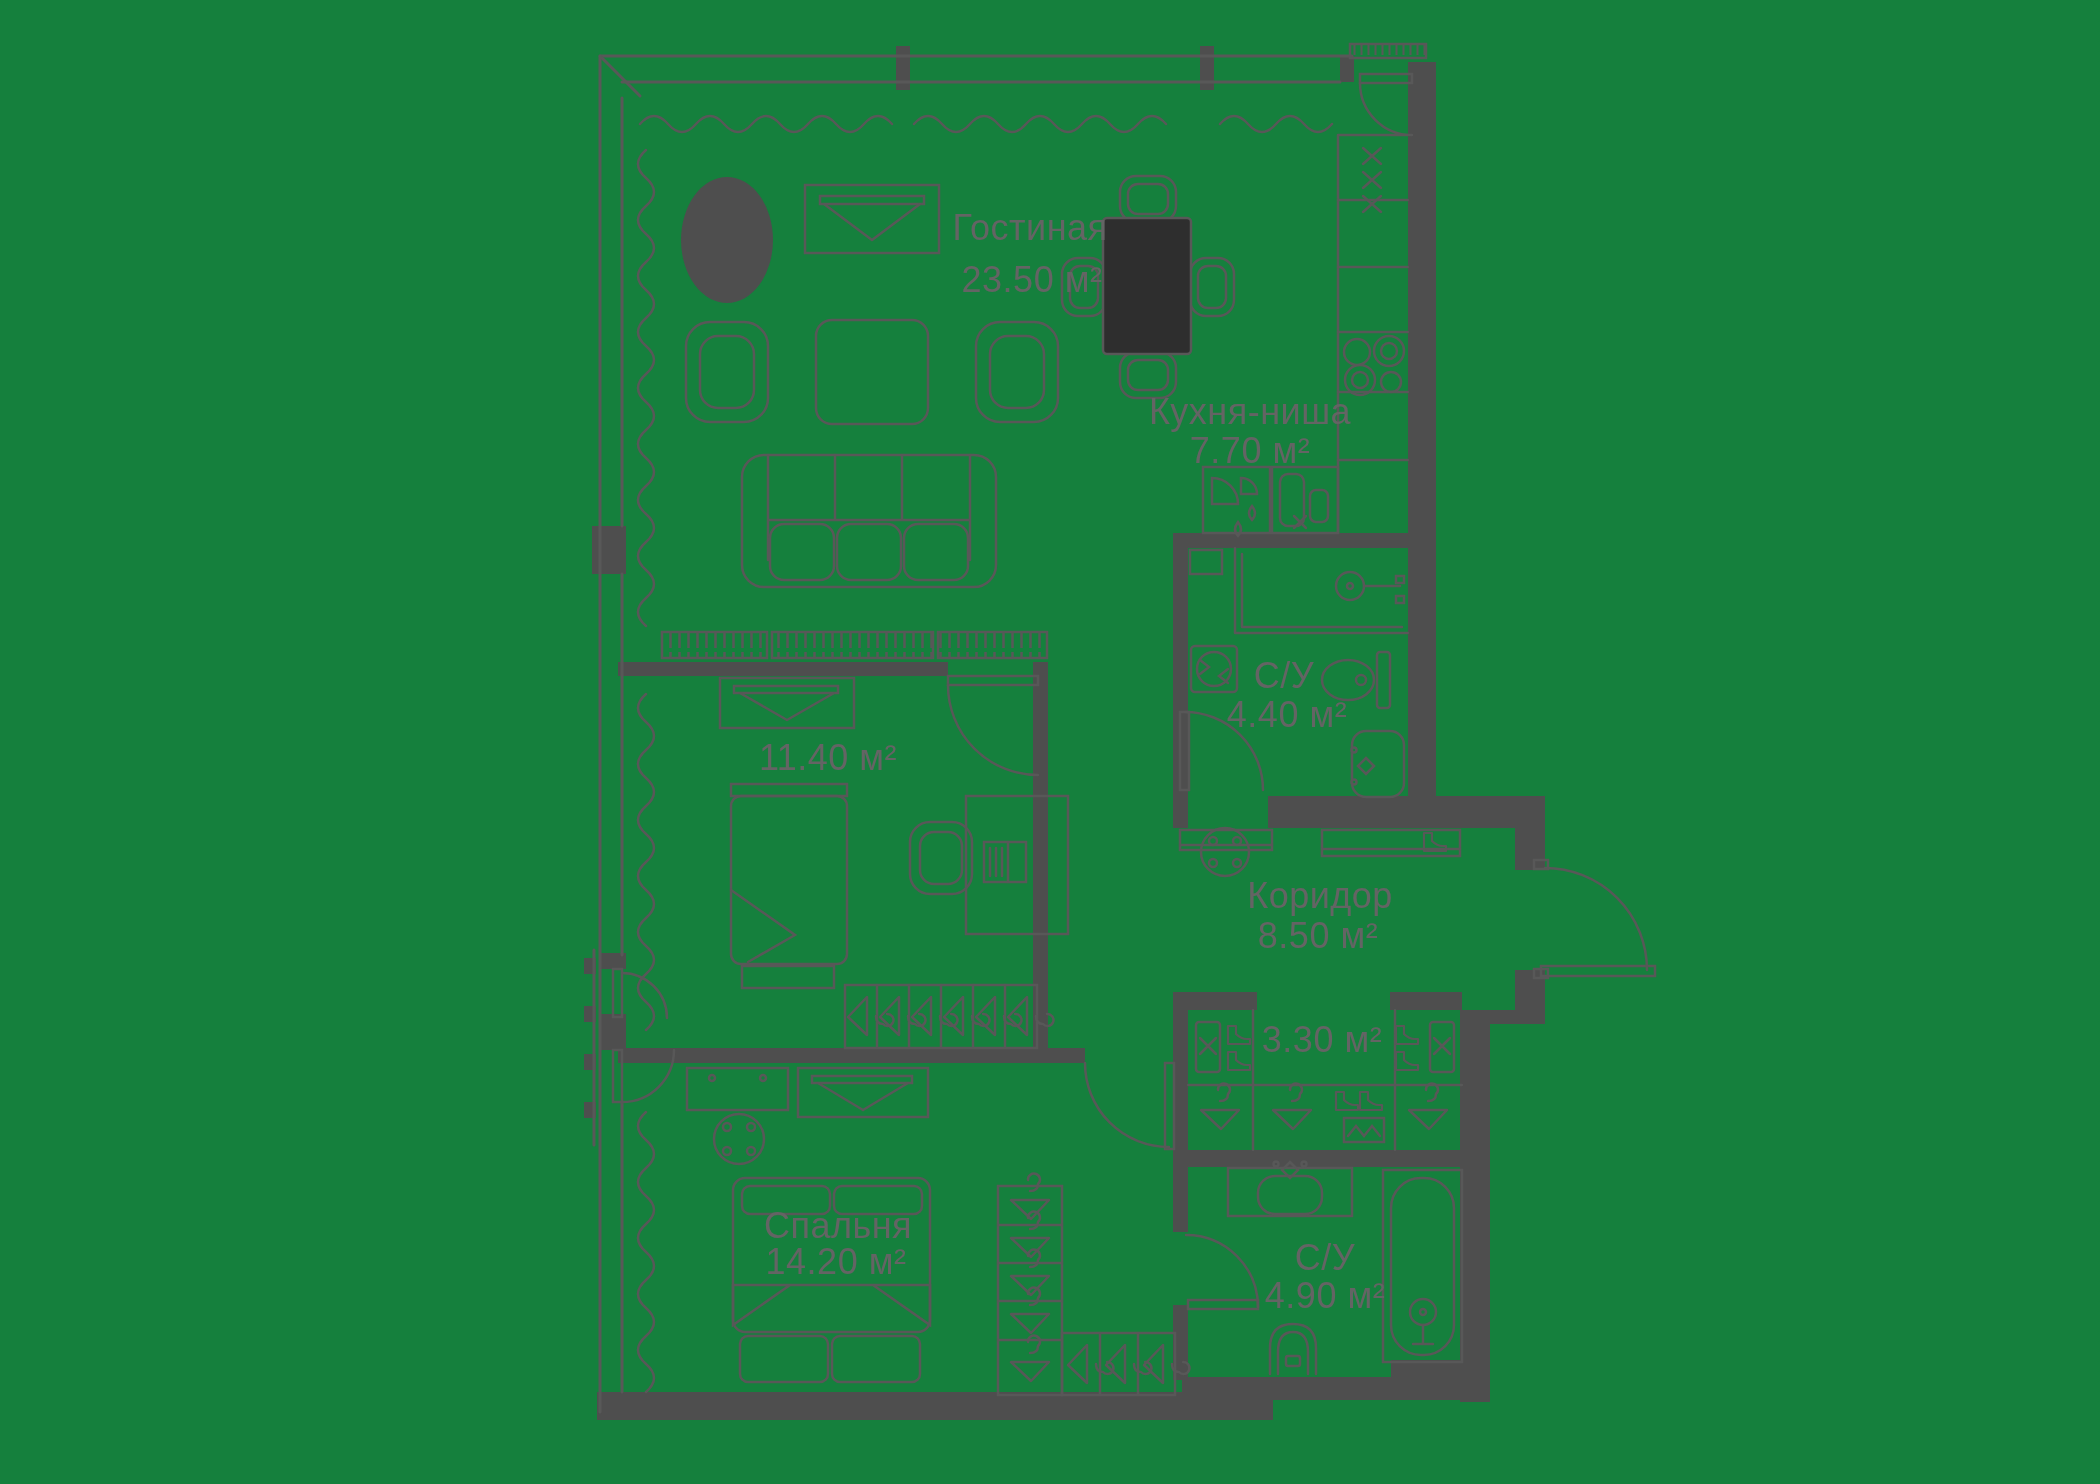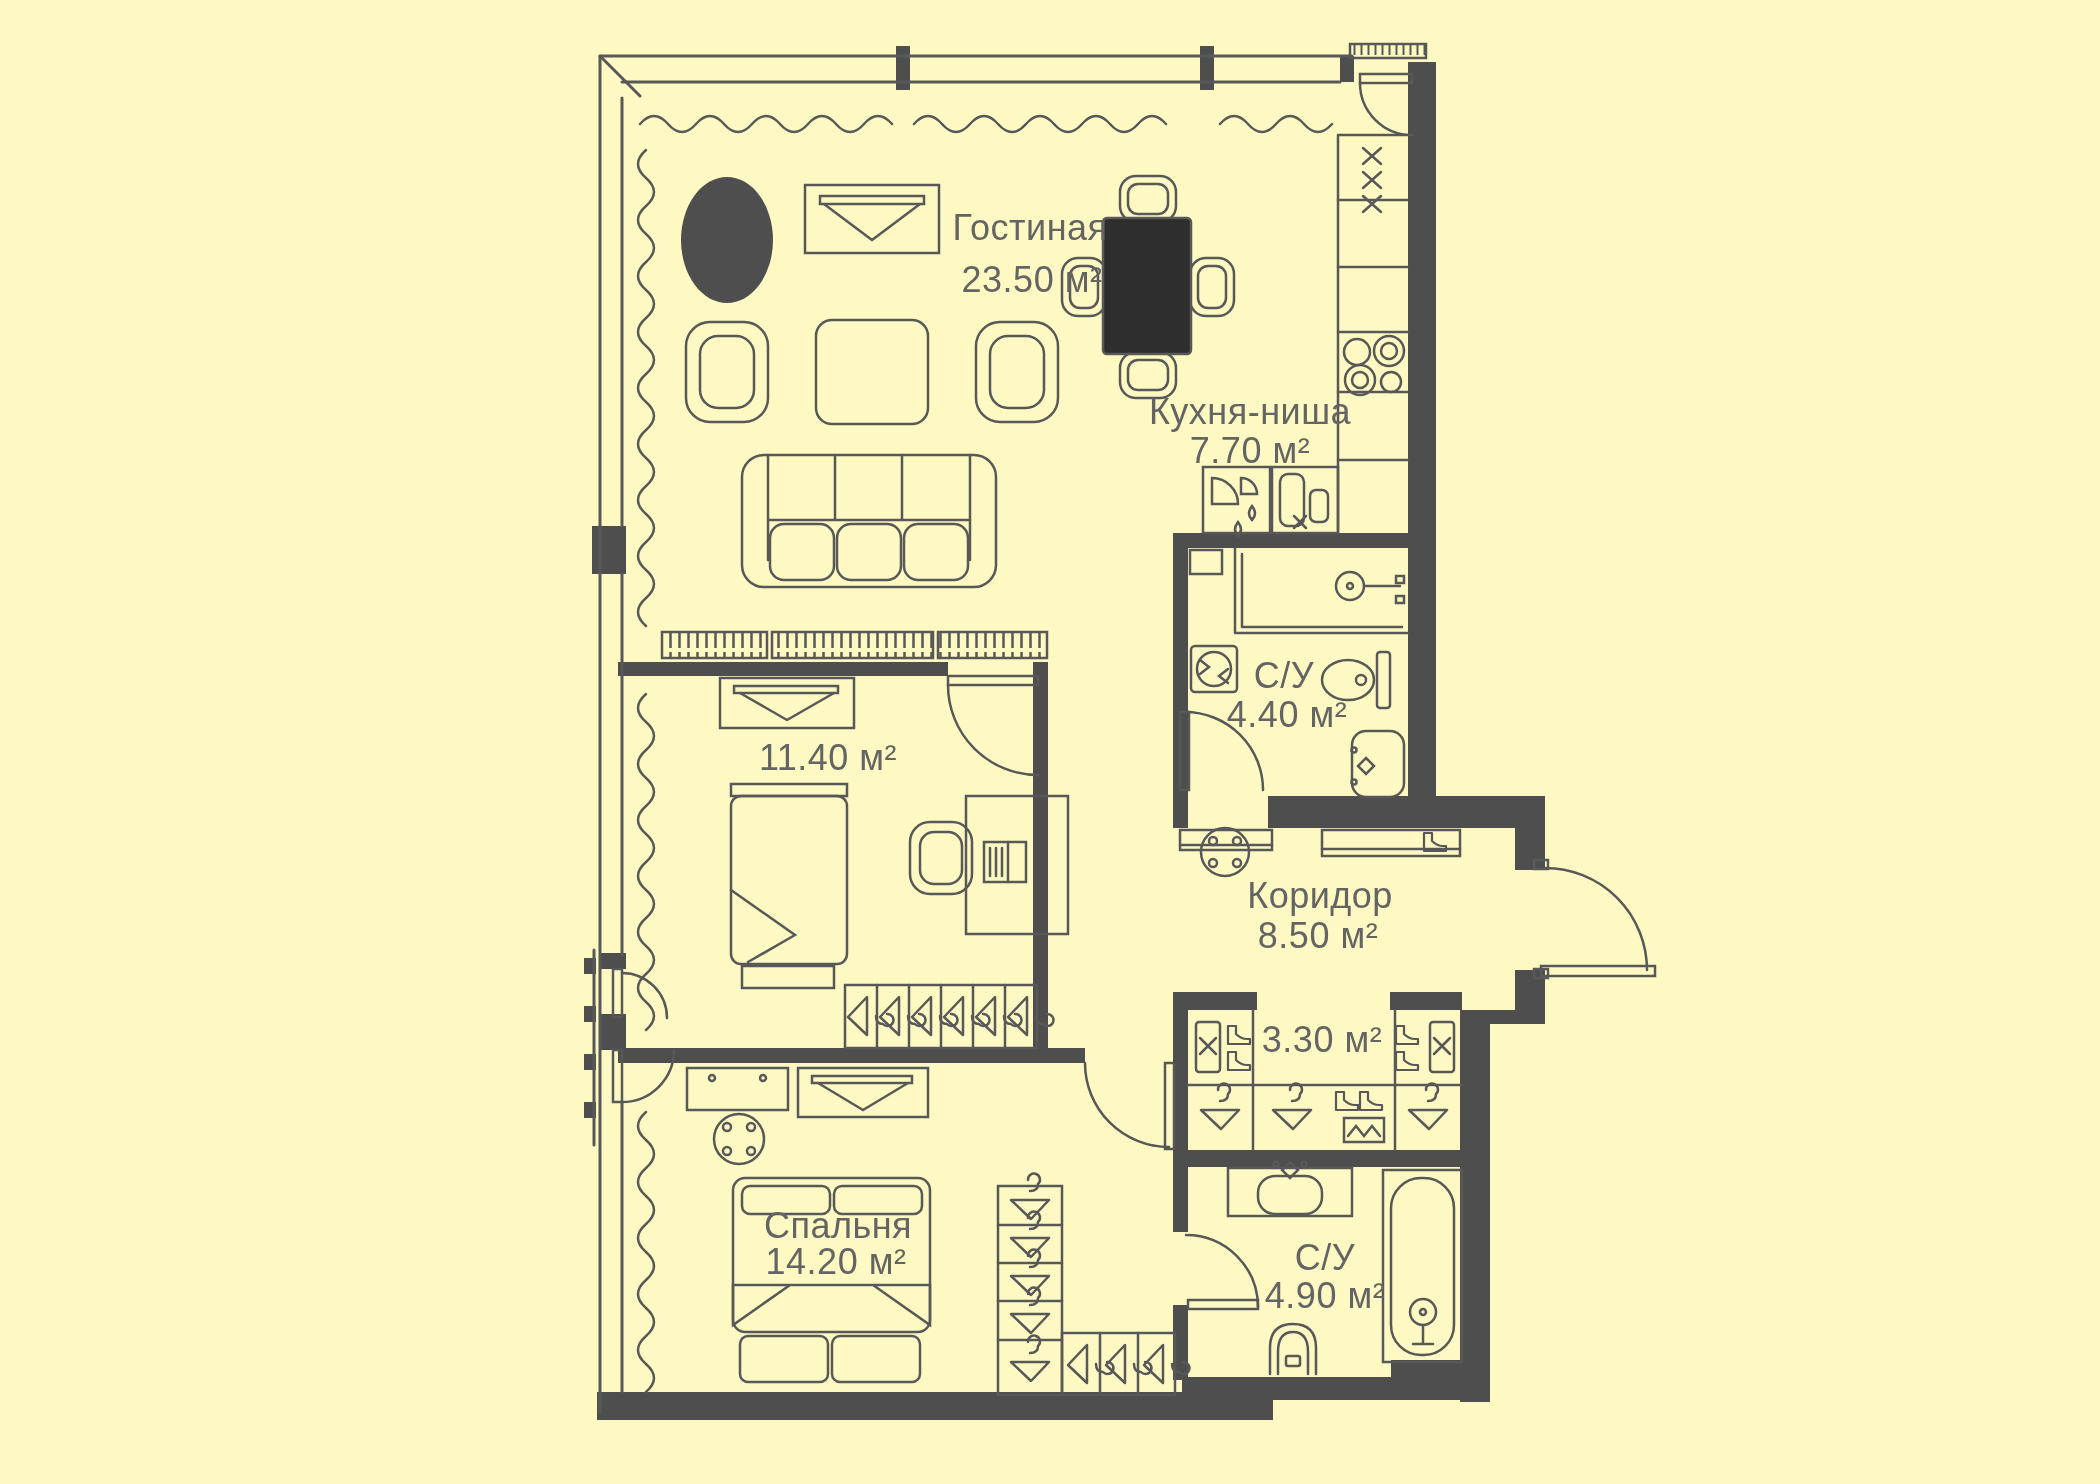--- a/index.html
+++ b/index.html
@@ -1,16 +1,16 @@
 <!DOCTYPE html>
 <html><head>
 <meta charset="utf-8">
 <style>
   html,body{margin:0;padding:0;background:#000;}
-  .stage{position:relative;width:2100px;height:1484px;background:#fef9c3;overflow:hidden;}
+  .stage{position:relative;width:2100px;height:1484px;background:#15803d;overflow:hidden;}
   svg{position:absolute;left:0;top:0;}
   text{font-family:"Liberation Sans","DejaVu Sans",sans-serif;font-size:36px;fill:#646464;letter-spacing:0.5px;}
 </style>
 </head>
 <body>
 
 <div class="stage">
 <svg width="2100" height="1484" viewBox="0 0 2100 1484">
   <defs>
     <pattern id="hatchV" patternUnits="userSpaceOnUse" width="9" height="26">

